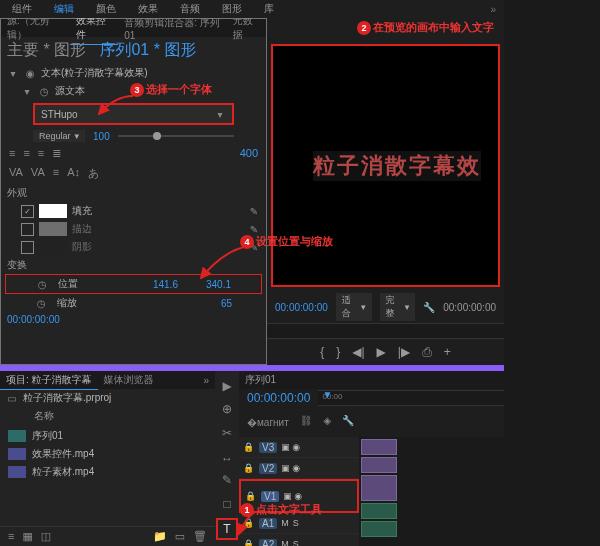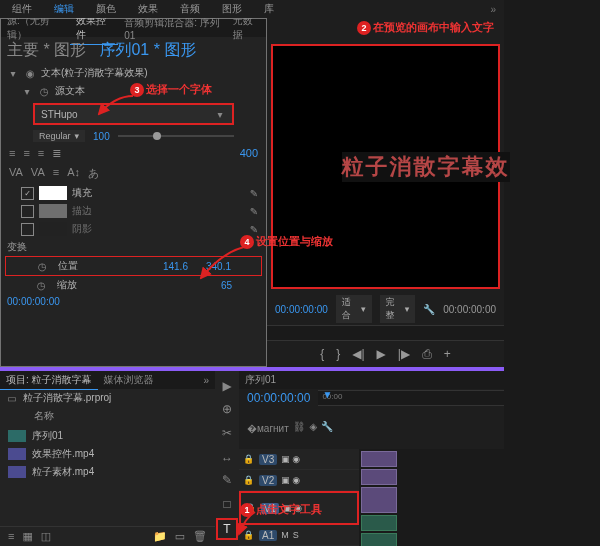--- a/index.html
+++ b/index.html
@@ -26,43 +26,43 @@
 .frow{display:flex;align-items:center;gap:8px;padding:2px 32px}
 .slider{flex:1;height:2px;background:#444;position:relative}
 .slider .knob{position:absolute;left:30%;top:-3px;width:8px;height:8px;border-radius:50%;background:#999}
 .blueval{color:#3a97f0}
 .iconrow{display:flex;gap:8px;padding:3px 8px;color:#888;font-size:11px}
 .swatch{width:28px;height:14px;background:#fff;display:inline-block}
 .swatch.dim{opacity:.35}
 .chk{width:11px;height:11px;border:1px solid #888;display:inline-flex;align-items:center;justify-content:center;font-size:8px}
 .section{padding:2px 6px;font-size:10px;color:#999}
 .posrow{display:flex;align-items:center;padding:2px 30px;gap:10px;border:1px solid #d22;margin:0 4px}
-.posrow .vals{margin-left:auto;display:flex;gap:18px}
+.posrow .vals{margin-left:auto;display:flex;gap:28px}
 .timecode{color:#3a97f0;font-size:10px;padding:2px 6px}
 .preview{position:relative;flex:1;margin:26px 4px 4px 4px}
-.canvas{position:absolute;inset:0;border:2px solid #d22;background:#000;display:flex;align-items:center;justify-content:center}
+.canvas{position:absolute;inset:0;border:2px solid #d22;background:#000;display:flex;align-items:center;justify-content:flex-start}
 .canvas .subtitle{color:#b54646;font-size:22px;font-weight:bold;letter-spacing:2px;background:#111;padding-right:0;transform:translateX(40px)}
 .ruler{height:14px;background:#1a1a1a;position:relative;border-top:1px solid #333;border-bottom:1px solid #333}
 .playctrl{display:flex;align-items:center;justify-content:center;gap:12px;padding:6px 0;background:#1e1e1e;font-size:12px;color:#999}
 .dd{background:#2b2b2b;padding:1px 6px;font-size:9px;color:#aaa;display:flex;align-items:center;gap:4px}
-.bottom{display:flex;height:175px;background:#ffffff;border-top:4px solid #8b5cf6}
+.bottom{display:flex;height:175px;background:#ffffff;border-top:6px solid #8b5cf6}
 .bl{width:215px;background:#232323;display:flex;flex-direction:column}
 .bl .hdr{display:flex;padding:2px 6px;gap:8px;color:#999}
 .bl .list{flex:1;padding:2px 0}
 .bl .li{display:flex;align-items:center;gap:6px;padding:2px 8px}
 .bl .li .thumb{width:18px;height:12px}
 .bl .li .thumb.seq{background:#2c6b67}
 .bl .li .thumb.vid{background:#4b4b90}
 .tools{width:24px;background:#232323;display:flex;flex-direction:column;align-items:center;gap:6px;padding:6px 0;color:#888;font-size:12px}
 .tools .tool{width:18px;height:18px;display:flex;align-items:center;justify-content:center}
 .tools .tool.active{border:2px solid #d22;color:#ddd}
 .timeline{flex:1;background:#1e1e1e;display:flex;flex-direction:column;position:relative}
 .tl-tabs{display:flex;padding:2px 6px;font-size:10px;color:#999;background:#1a1a1a}
 .tl-time{color:#3a97f0;font-size:12px;padding:2px 8px}
-.tl-icons{display:flex;gap:4px;padding:14px 8px;color:#888;font-size:10px}
+.tl-icons{display:flex;gap:11px;padding:8px 8px;color:#888;font-size:10px}
 .tracks{flex:1;display:flex}
 .tracklabels{width:120px;background:#232323;display:flex;flex-direction:column;font-size:9px}
 .trk{display:flex;align-items:center;gap:4px;padding:2px 4px;border-bottom:1px solid #2a2a2a;height:16px}
 .trk .lbl{background:#2e4a6b;padding:0 3px;border-radius:2px;color:#bbb;font-size:10px}
 .trk.v1 .lbl{background:#3c5a8a}
 .trk.v1{height:26px;border:2px solid #d22}
 .trackarea{flex:1;background:#1a1a1a;position:relative}
 .clip{position:absolute;height:14px;background:#5b4a7a;border:1px solid #7a6a9a;font-size:8px;padding:0 2px;color:#ddd;overflow:hidden}
 .clip.aud{background:#2a5a4a;border-color:#3a7a5a}
 .arrow{position:absolute;z-index:40}
@@ -143,20 +143,21 @@
     <span style="margin-left:auto" class="blueval">400</span>
   </div>
   <div class="iconrow">
     <span>VA</span>
     <span>VA</span>
     <span>≡</span>
     <span>A↕</span>
     <span>あ</span>
   </div>
 
+  <div class="section">外观</div>
   <div class="row indent1">
     <span class="chk">✓</span>
     <span class="swatch"></span>
     <span>填充</span>
     <span style="margin-left:auto" class="ico">✎</span>
   </div>
   <div class="row indent1">
     <span class="chk"></span>
     <span class="swatch dim"></span>
     <span style="opacity:.5">描边</span>

